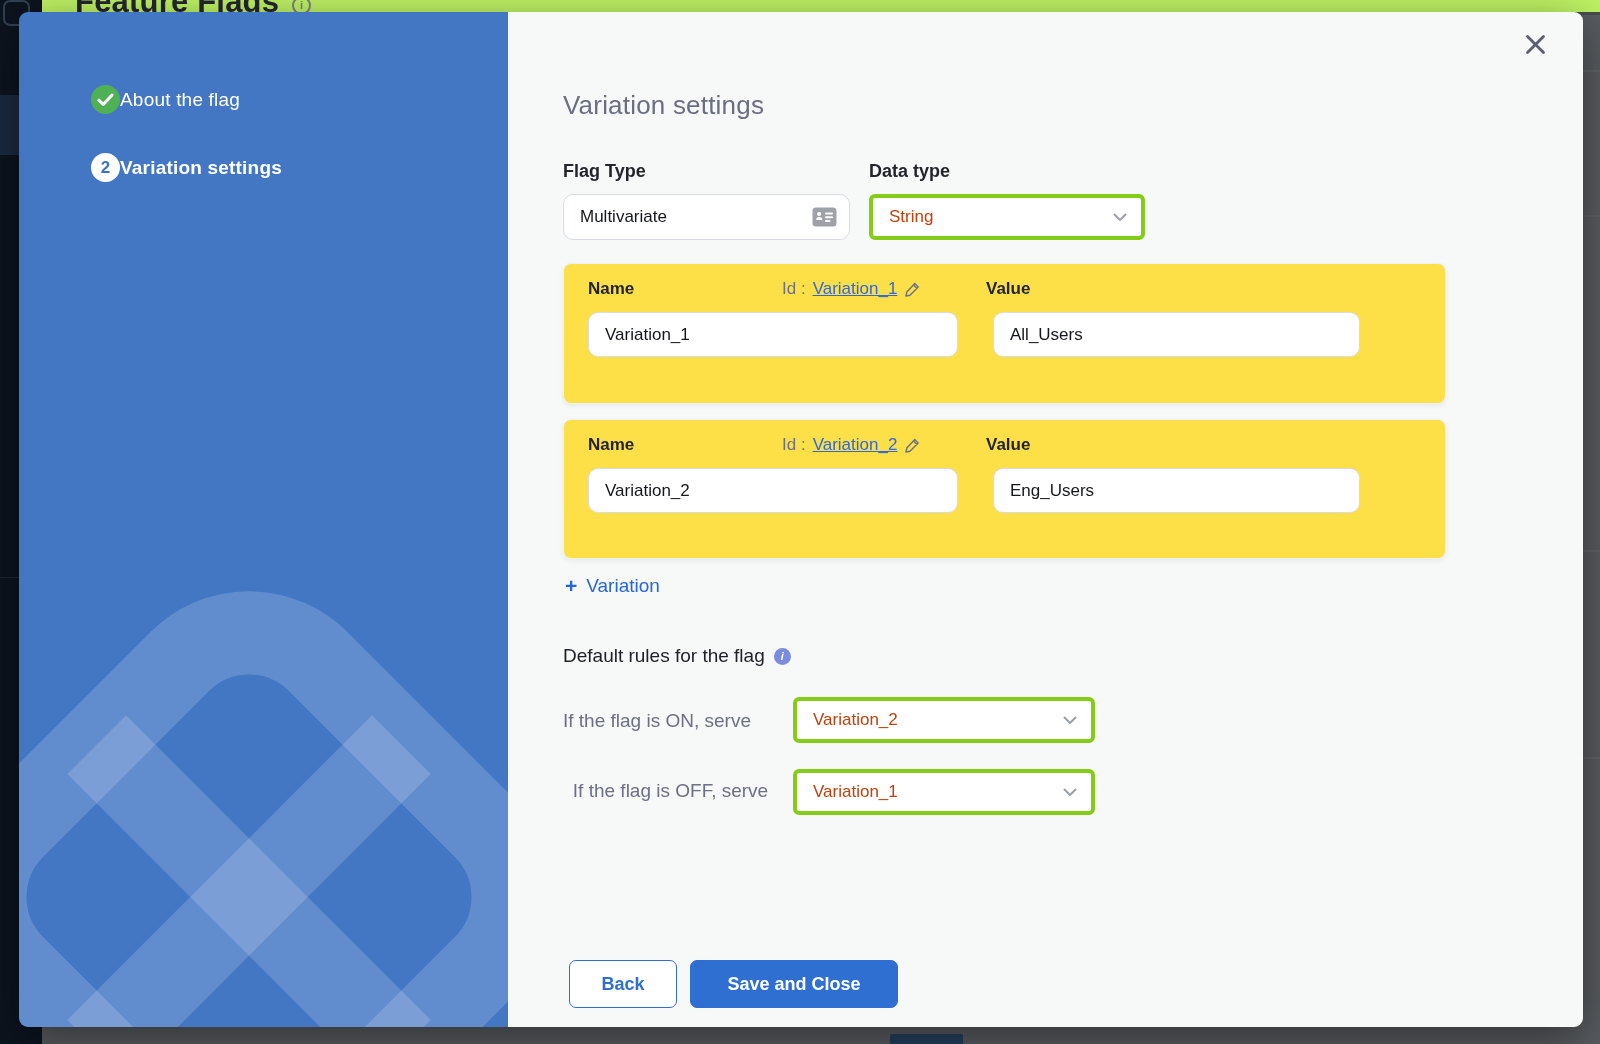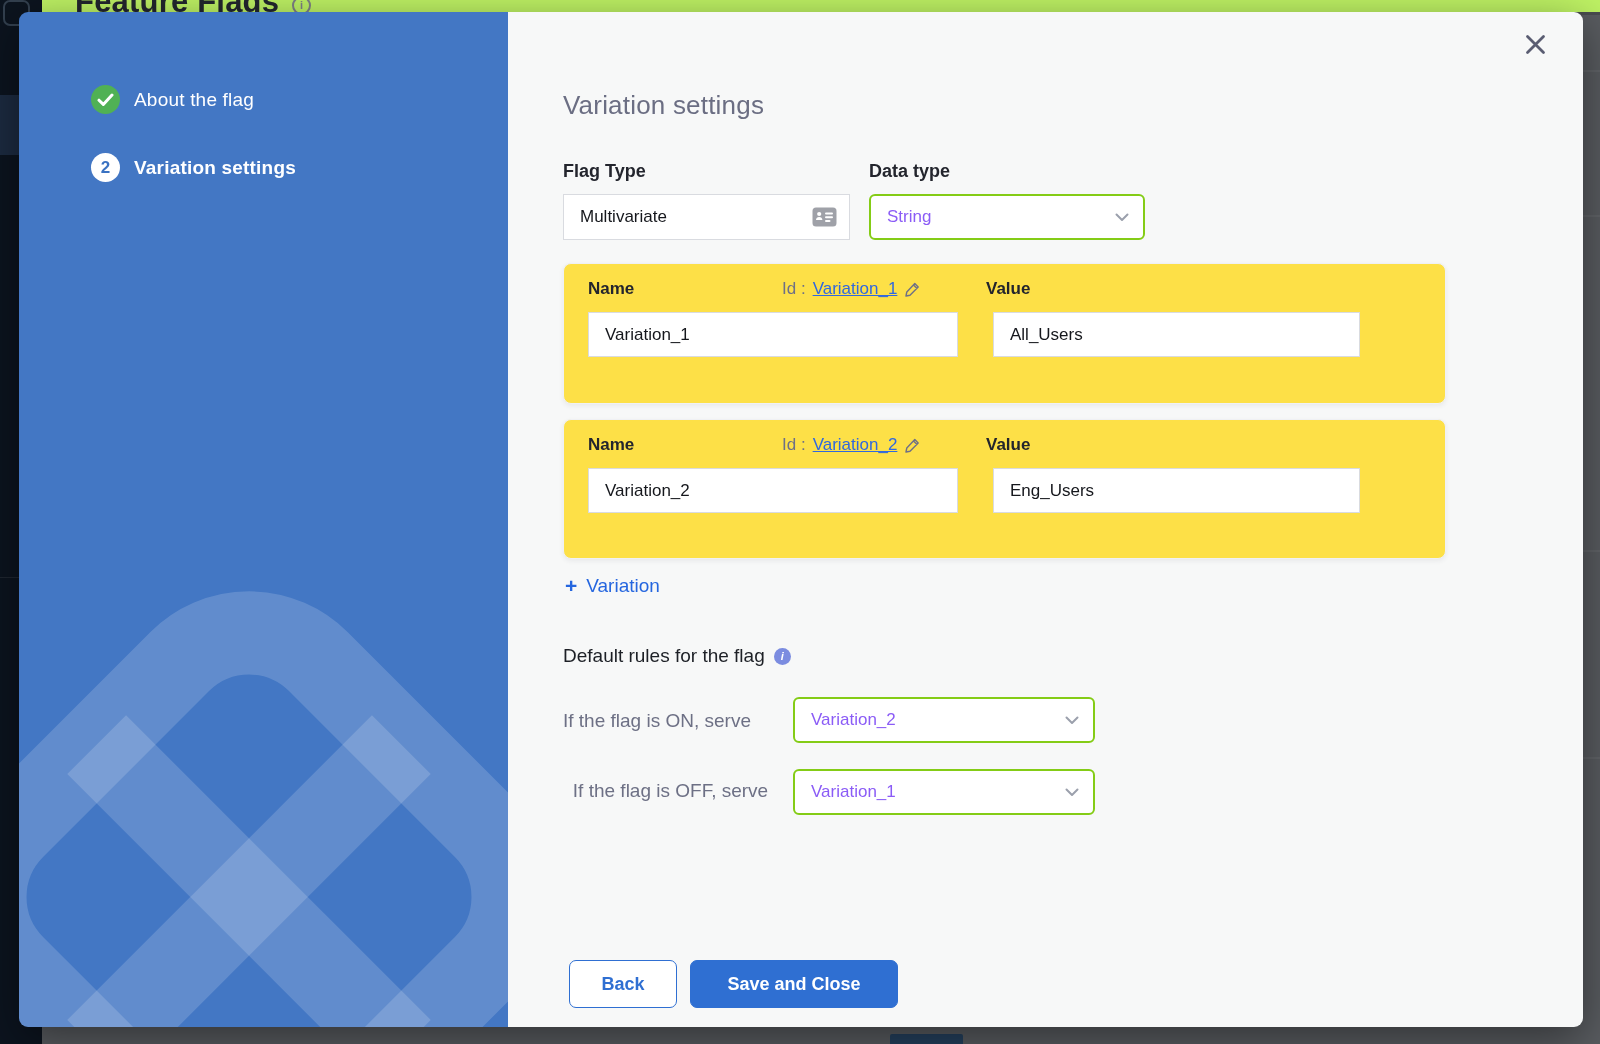--- a/index.html
+++ b/index.html
@@ -28,53 +28,53 @@
   .modal {
     position:absolute; left:19px; top:12px; width:1564px; height:1015px;
     border-radius:9px; overflow:hidden; display:flex;
     box-shadow:0 12px 45px rgba(0,0,0,0.45);
     z-index:10;
   }
 
   
   .wizard-panel { width:489px; flex-shrink:0; background:#4377c4; position:relative; overflow:hidden; }
   .watermark { position:absolute; left:-90px; bottom:-190px; pointer-events:none; }
-  .step-row { position:absolute; left:72px; display:flex; align-items:center; gap:14px; }
+  .step-row { position:absolute; left:72px; display:flex; align-items:center; gap:0; }
   .step-row.step-1 { top:73px; }
   .step-row.step-2 { top:141px; }
   .step-circle { width:29px; height:29px; border-radius:50%; flex-shrink:0; display:flex; align-items:center; justify-content:center; }
   .step-circle.done { background:#50b154; }
   .step-circle.current { background:#ffffff; color:#3a72c2; font-size:17px; font-weight:700; }
   .step-label { color:#ffffff; font-size:19px; font-weight:500; letter-spacing:0.2px; }
   .step-row.step-2 .step-label { font-weight:700; }
 
   
   .content { flex:1; background:#f7f8f8; position:relative; }
 
   .close-btn { position:absolute; top:18px; right:34px; width:28px; height:28px; background:none; border:none; cursor:pointer; display:flex; align-items:center; justify-content:center; }
 
   .panel-title { position:absolute; left:55px; top:78px; font-size:26px; font-weight:400; color:#6b6e83; letter-spacing:0.2px; }
 
   .field-label { position:absolute; top:149px; font-size:18px; font-weight:700; color:#23252d; }
   .field-label.flag-type { left:55px; }
   .field-label.data-type { left:361px; }
 
   .text-input {
-    background:#ffffff; border:1px solid #d9dbe0; border-radius:0;
+    background:#ffffff; border:1px solid #d9dbe0; border-radius:10px;
     font-family:"Liberation Sans", sans-serif; font-size:17px; color:#15171c;
     padding:0 16px; outline:none;
   }
   .flag-type-input-wrap { position:absolute; left:55px; top:182px; width:287px; height:46px; }
   .flag-type-input-wrap .text-input { width:100%; height:100%; padding-right:48px; }
   .flag-type-icon { position:absolute; right:13px; top:13px; }
 
   .select-box {
-    position:absolute; background:#ffffff; border:2px solid #84cc16; border-radius:6px;
+    position:absolute; background:#ffffff; border:4px solid #84cc16; border-radius:6px;
     height:46px; display:flex; align-items:center; justify-content:space-between;
-    padding:0 14px 0 16px; font-size:17px; color:#8b5cf6; cursor:pointer;
+    padding:0 14px 0 16px; font-size:17px; color:#c2410c; cursor:pointer;
   }
   .select-box.data-type-select { left:361px; top:182px; width:276px; }
   .select-box.on-select  { left:285px; top:685px; width:302px; }
   .select-box.off-select { left:285px; top:757px; width:302px; }
 
   .variation-card {
     position:absolute; left:55px; width:883px; background:#fde047;
     border:1px solid #f0f1f4; border-radius:8px;
     box-shadow:0 2px 5px rgba(40,41,61,0.07);
   }

